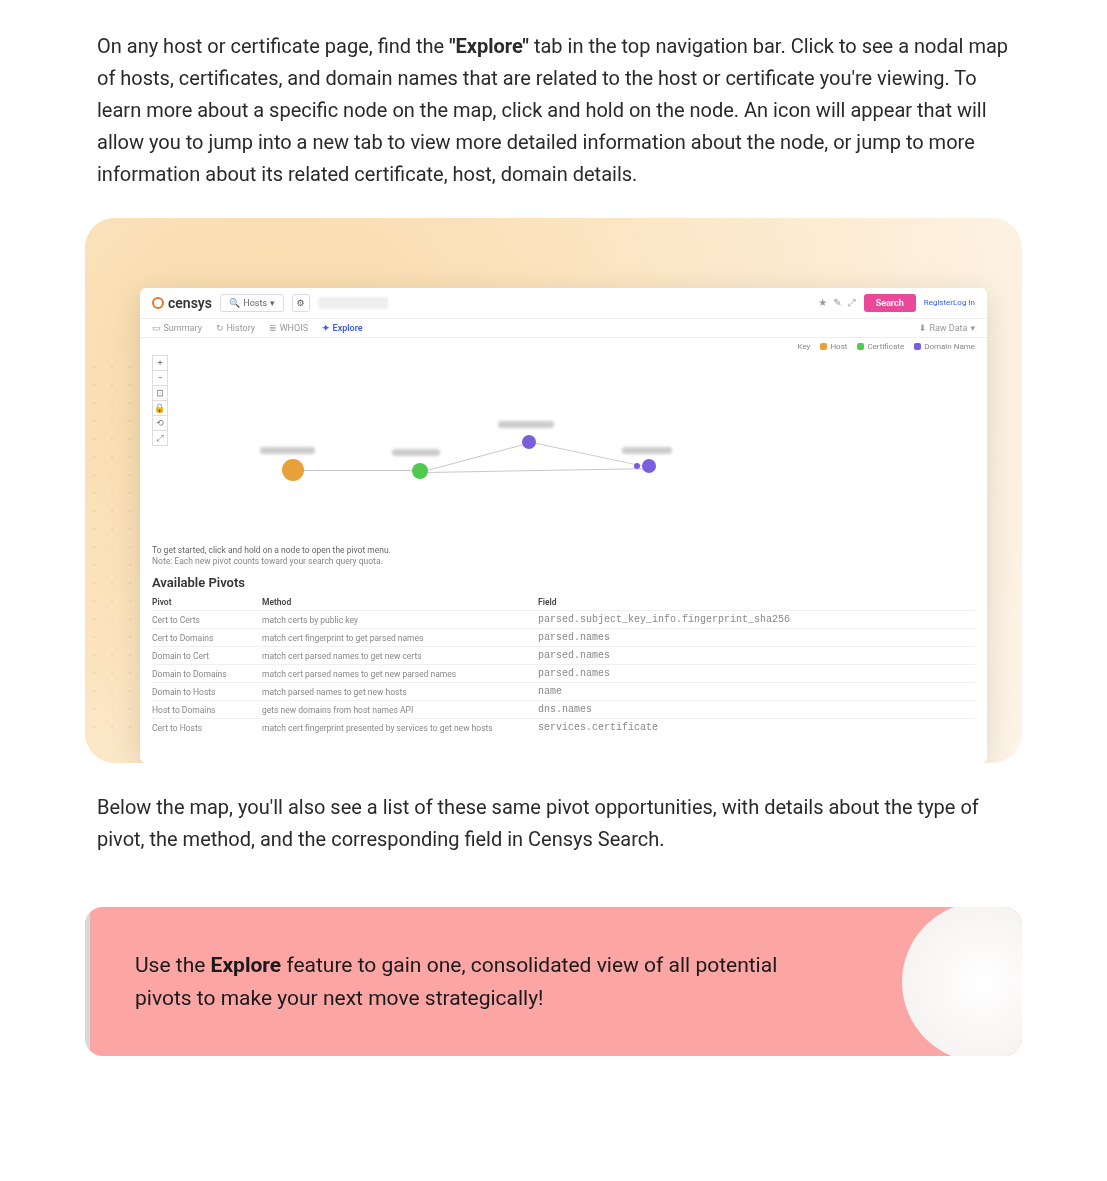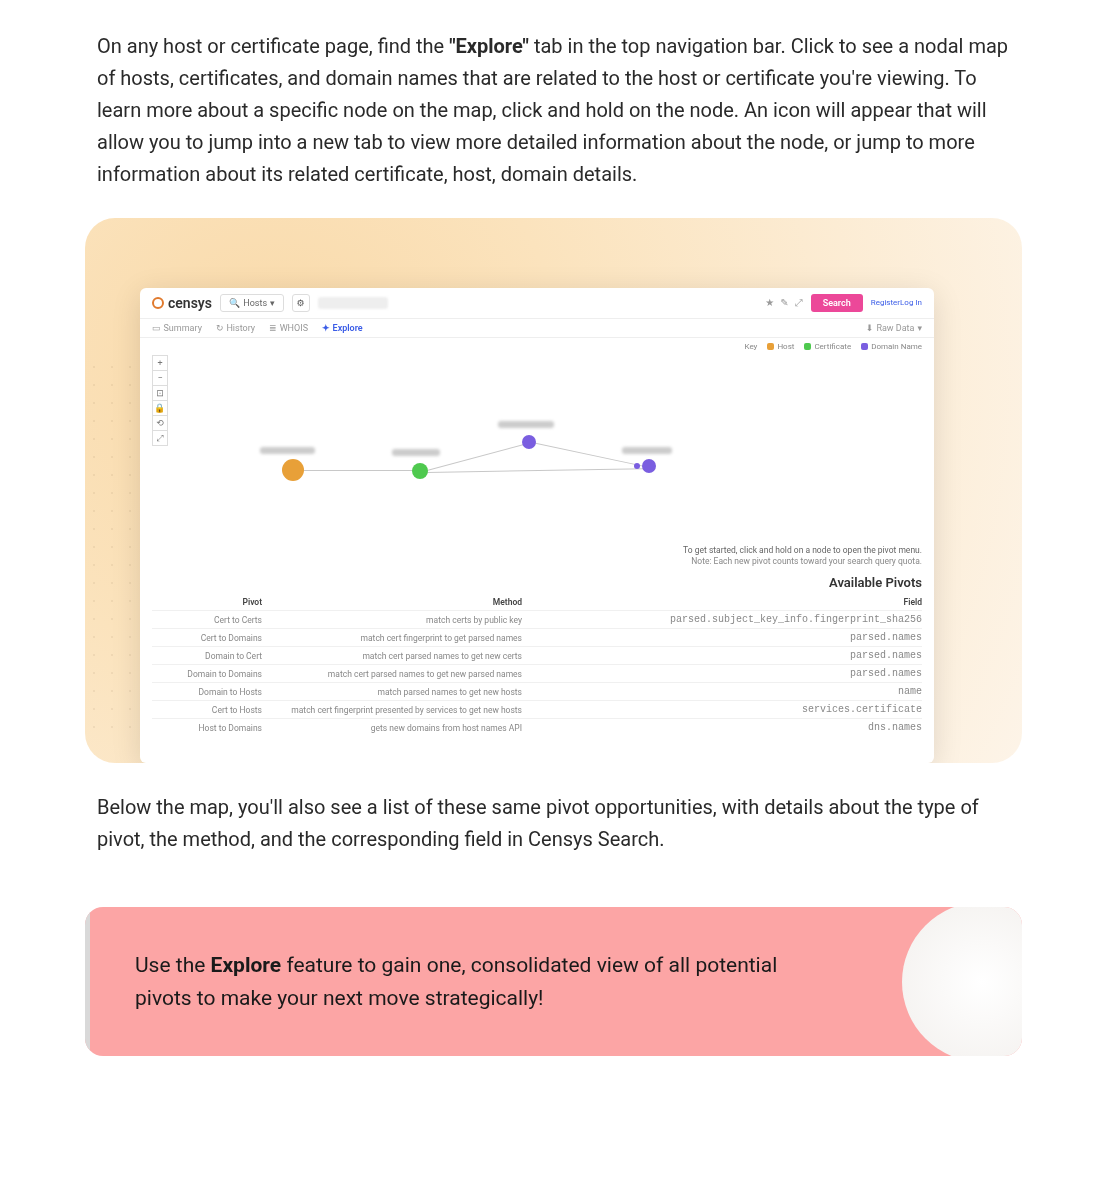--- a/index.html
+++ b/index.html
@@ -18,24 +18,23 @@
     margin-left: 12px;
   }
   .para b { font-weight: 700; }
 
   
   .shot-wrap {
     position: relative;
     border-radius: 30px;
     overflow: hidden;
     background: radial-gradient(circle at 20% 30%, #f9d9a8 0%, #fbe3bd 35%, #fdf4e8 100%);
-    padding: 70px 88px 0 55px;
+    padding: 70px 35px 0 55px;
     height: 545px;
     margin-bottom: 28px;
-    text-align: right;
   }
   
   .dots {
     position: absolute;
     left: 0; top: 140px; width: 280px; height: 380px;
     background-image: radial-gradient(circle, rgba(120,90,60,0.15) 1px, transparent 1px);
     background-size: 18px 18px;
     opacity: 0.6;
   }
 
@@ -301,30 +300,30 @@
             <div><span class="field-dot" style="background:#4fc94f"></span></div>
             <div class="field-val">parsed.names</div>
           </div>
           <div class="pivots-row">
             <div>Domain to Hosts</div>
             <div>match parsed names to get new hosts</div>
             <div><span class="field-dot" style="background:#e8a038"></span></div>
             <div class="field-val">name</div>
           </div>
           <div class="pivots-row">
+            <div>Host to Domains</div>
+            <div>gets new domains from host names API</div>
+            <div><span class="field-dot" style="background:#e8a038"></span></div>
+            <div class="field-val">dns.names</div>
+          </div>
+          <div class="pivots-row">
             <div>Cert to Hosts</div>
             <div>match cert fingerprint presented by services to get new hosts</div>
             <div><span class="field-dot" style="background:#e8a038"></span></div>
             <div class="field-val">services.certificate</div>
-          </div>
-          <div class="pivots-row">
-            <div>Host to Domains</div>
-            <div>gets new domains from host names API</div>
-            <div><span class="field-dot" style="background:#e8a038"></span></div>
-            <div class="field-val">dns.names</div>
           </div>
         </div>
     </div>
 
   </div>
 </div>
 
 <p class="para">Below the map, you'll also see a list of these same pivot opportunities, with details about the type of pivot, the method, and the corresponding field in Censys Search.</p>
 
 <div class="callout">

